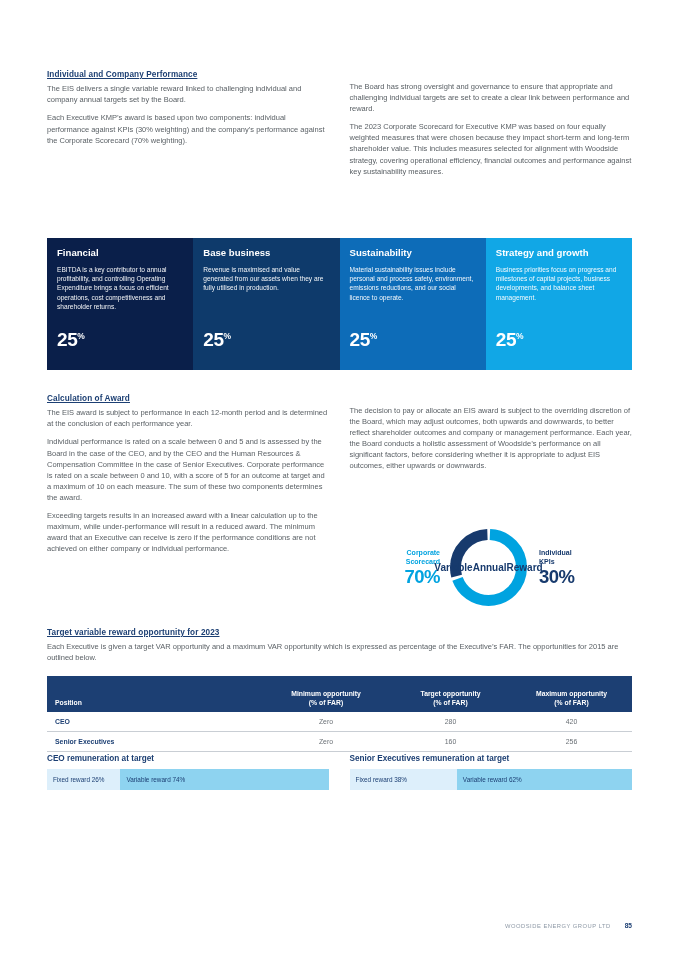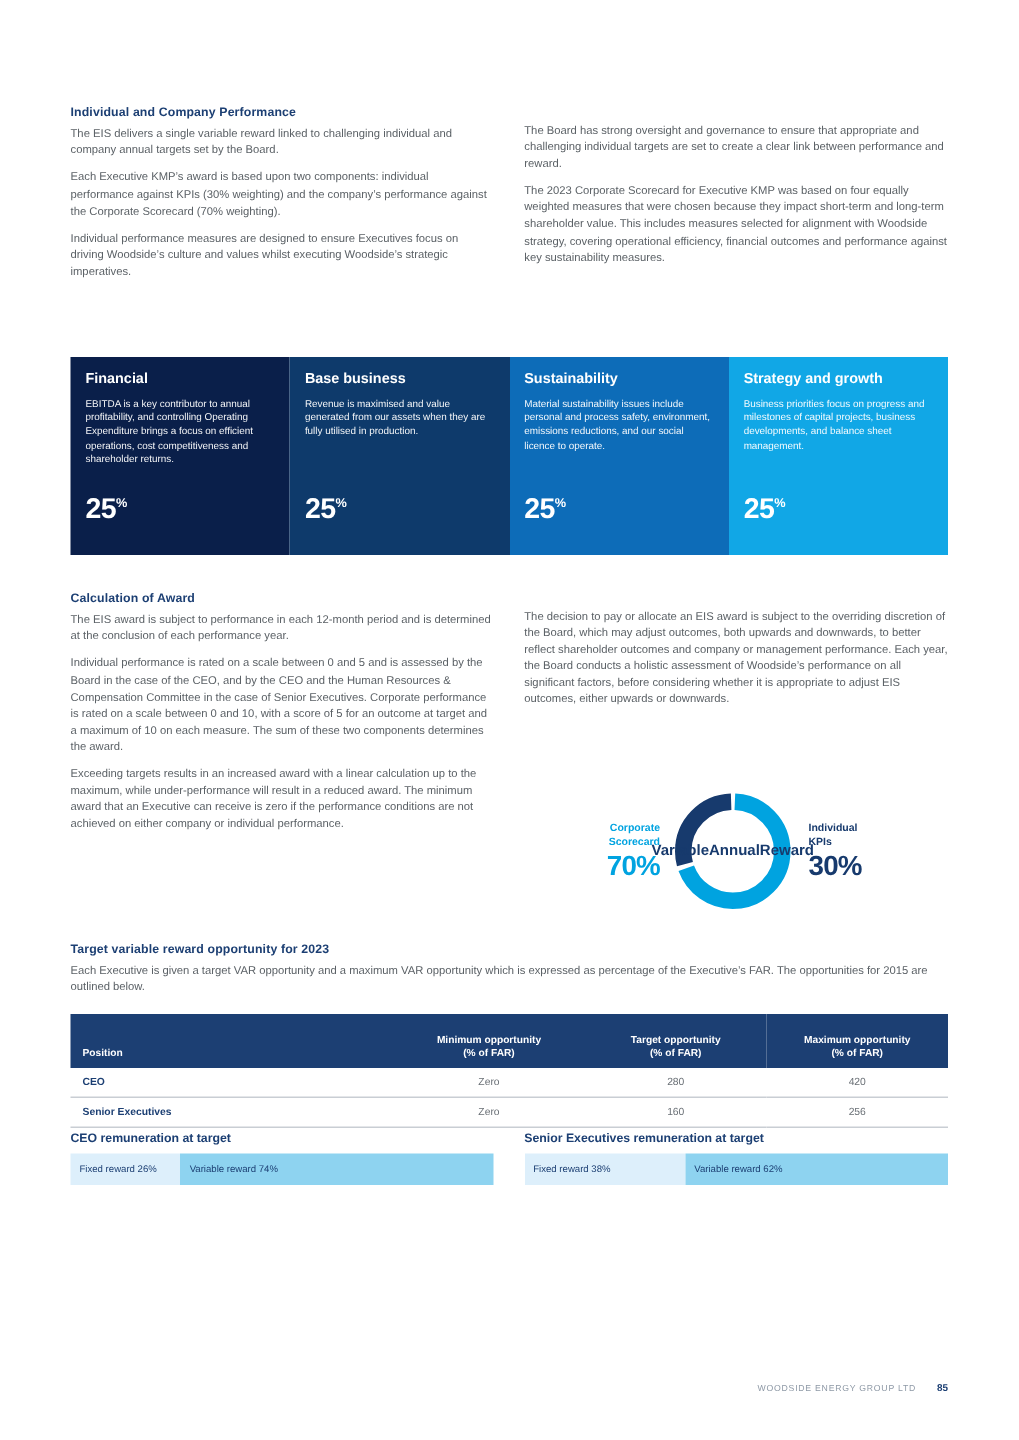--- a/index.html
+++ b/index.html
@@ -23,20 +23,21 @@
   }
 
   
   .h-sec {
     font-size: 8.2px;
     font-weight: bold;
     color: #1c3f73;
     letter-spacing: 0.1px;
     margin: 0 0 3px 0;
     line-height: 1.25;
+    text-decoration: underline;
   }
   .body-p {
     font-size: 7.5px;
     line-height: 1.48;
     color: #5b6166;
     margin: 0 0 7px 0;
   }
   .body-p:last-child { margin-bottom: 0; }
 
   
@@ -250,21 +251,20 @@
 </head>
 <body>
 
 <div class="page">
 
   <div class="cols" id="intro">
     <div class="col">
       <div class="h-sec">Individual and Company Performance</div>
       <p class="body-p">The EIS delivers a single variable reward linked to challenging individual and company annual targets set by the Board.</p>
       <p class="body-p">Each Executive KMP’s award is based upon two components: individual performance against KPIs (30% weighting) and the company’s performance against the Corporate Scorecard (70% weighting).</p>
-      <p class="body-p">Individual performance measures are designed to ensure Executives focus on driving Woodside’s culture and values whilst executing Woodside’s strategic imperatives.</p>
     </div>
     <div class="col">
       <p class="body-p" style="margin-top:11px">The Board has strong oversight and governance to ensure that appropriate and challenging individual targets are set to create a clear link between performance and reward.</p>
       <p class="body-p">The 2023 Corporate Scorecard for Executive KMP was based on four equally weighted measures that were chosen because they impact short-term and long-term shareholder value. This includes measures selected for alignment with Woodside strategy, covering operational efficiency, financial outcomes and performance against key sustainability measures.</p>
     </div>
   </div>
 
   <div id="cards">
     <div class="card" style="background: rgb(10, 31, 74);">
       <div class="card-title">Financial</div>

